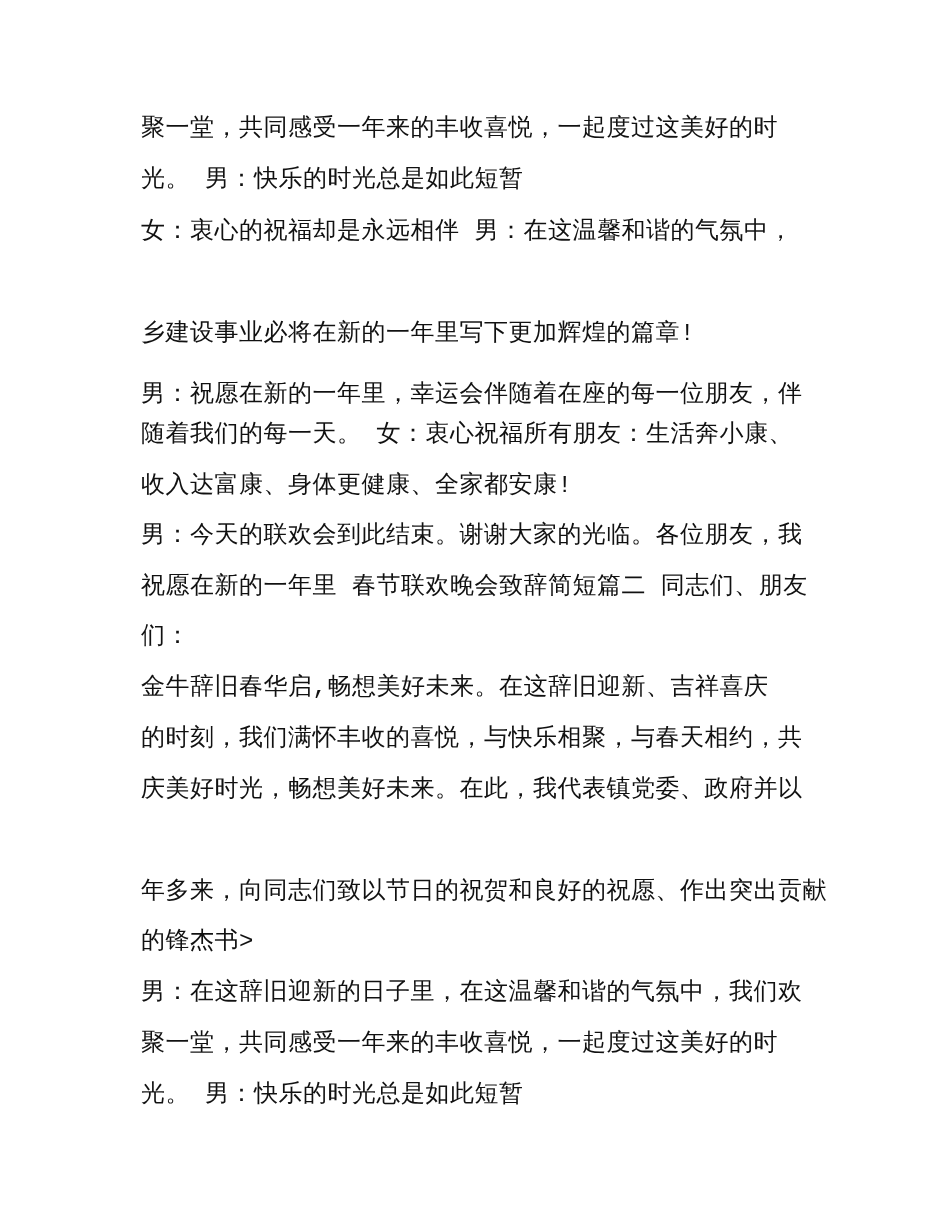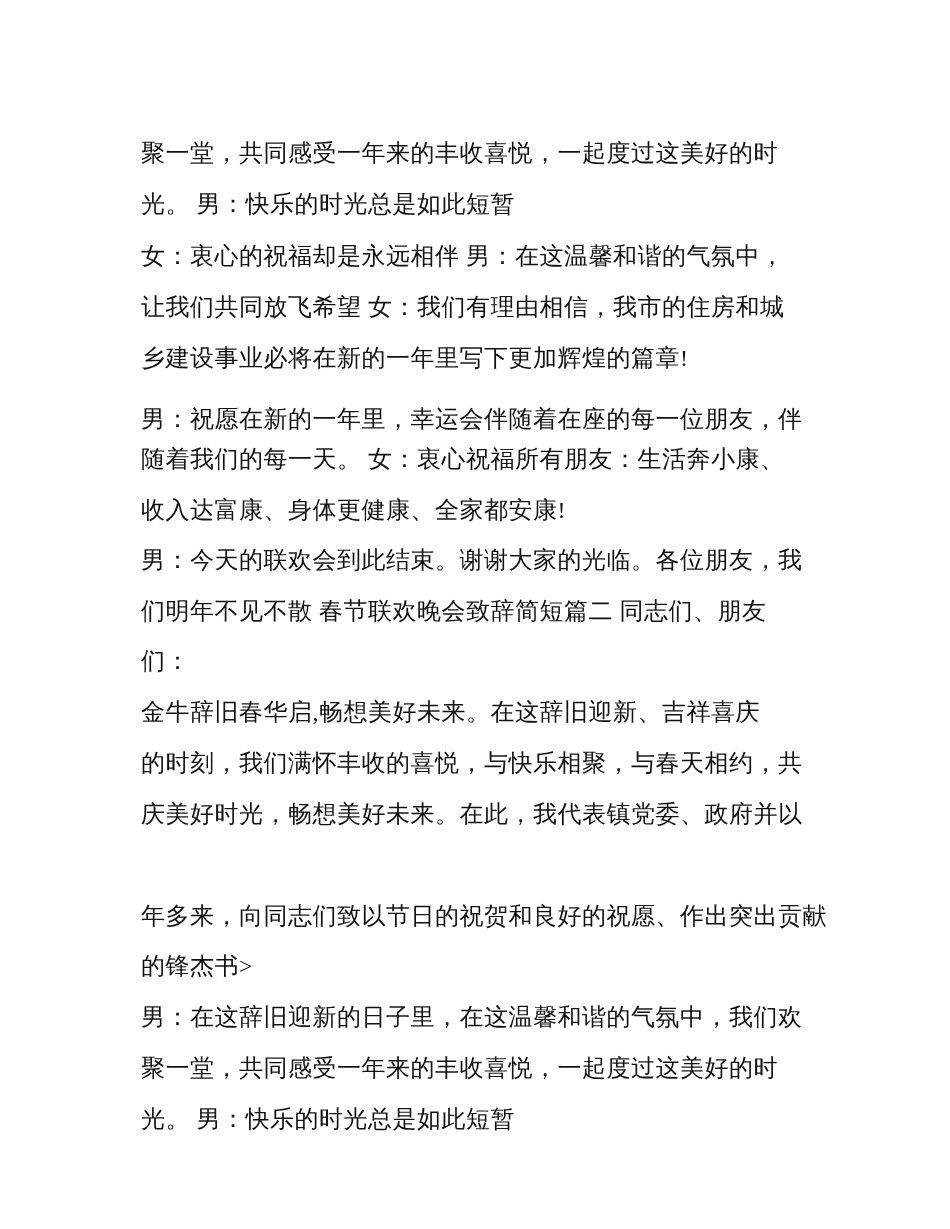--- a/index.html
+++ b/index.html
@@ -4,43 +4,41 @@
 <style>
   html, body { margin: 0; padding: 0; background: #ffffff; }
   body { width: 950px; height: 1229px; position: relative; overflow: hidden; }
   .page {
     position: absolute; left: 0; top: 0; width: 950px; height: 1229px;
     background: #ffffff;
   }
   .line {
     position: absolute;
     left: 141px;
-    font-family: Liberation Serif, serif;
+    font-family: Liberation Mono, monospace;
     font-size: 24px;
     color: #111111;
     white-space: nowrap;
     line-height: 30px;
     letter-spacing: 0.5px;
-    margin-top: 24px;
   }
 </style>
 </head>
 <body>
 
 <div class="page">
   <div class="line" style="top:114px">聚一堂，共同感受一年来的丰收喜悦，一起度过这美好的时</div>
   <div class="line" style="top:165px">光。 男：快乐的时光总是如此短暂</div>
   <div class="line" style="top:217px">女：衷心的祝福却是永远相伴 男：在这温馨和谐的气氛中，</div>
-  <div class="line" style="top:268px">让我们共同放飞希望 女：我们有理由相信，我市的住房和城</div>
   <div class="line" style="top:319px">乡建设事业必将在新的一年里写下更加辉煌的篇章!</div>
   <div class="line" style="top:380px">男：祝愿在新的一年里，幸运会伴随着在座的每一位朋友，伴</div>
   <div class="line" style="top:471px">收入达富康、身体更健康、全家都安康!</div>
   <div class="line" style="top:420px">随着我们的每一天。 女：衷心祝福所有朋友：生活奔小康、</div>
   <div class="line" style="top:521px">男：今天的联欢会到此结束。谢谢大家的光临。各位朋友，我</div>
-  <div class="line" style="top:572px">们明年不见不散 春节联欢晚会致辞简短篇二 同志们、朋友</div>
+  <div class="line" style="top:572px">祝愿在新的一年里 春节联欢晚会致辞简短篇二 同志们、朋友</div>
   <div class="line" style="top:622px">们：</div>
   <div class="line" style="top:673px">金牛辞旧春华启,畅想美好未来。在这辞旧迎新、吉祥喜庆</div>
   <div class="line" style="top:724px">的时刻，我们满怀丰收的喜悦，与快乐相聚，与春天相约，共</div>
   <div class="line" style="top:775px">庆美好时光，畅想美好未来。在此，我代表镇党委、政府并以</div>
   <div class="line" style="top:877px">年多来，向同志们致以节日的祝贺和良好的祝愿、作出突出贡献</div>
   <div class="line" style="top:927px">的锋杰书&gt;</div>
   <div class="line" style="top:978px">男：在这辞旧迎新的日子里，在这温馨和谐的气氛中，我们欢</div>
   <div class="line" style="top:1029px">聚一堂，共同感受一年来的丰收喜悦，一起度过这美好的时</div>
   <div class="line" style="top:1080px">光。 男：快乐的时光总是如此短暂</div>
 </div>

